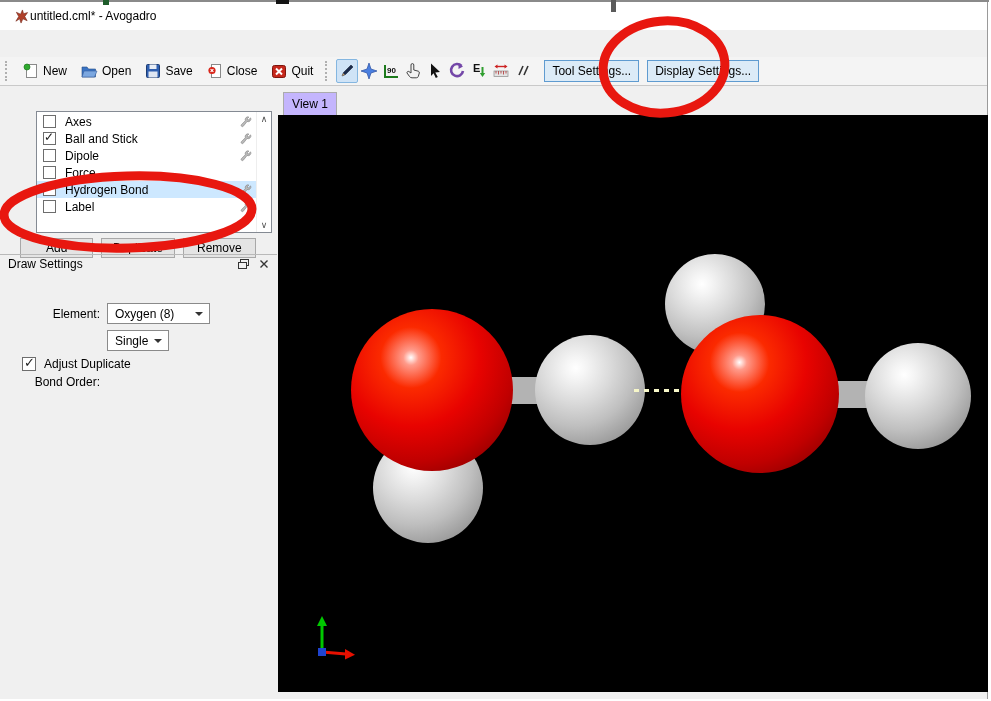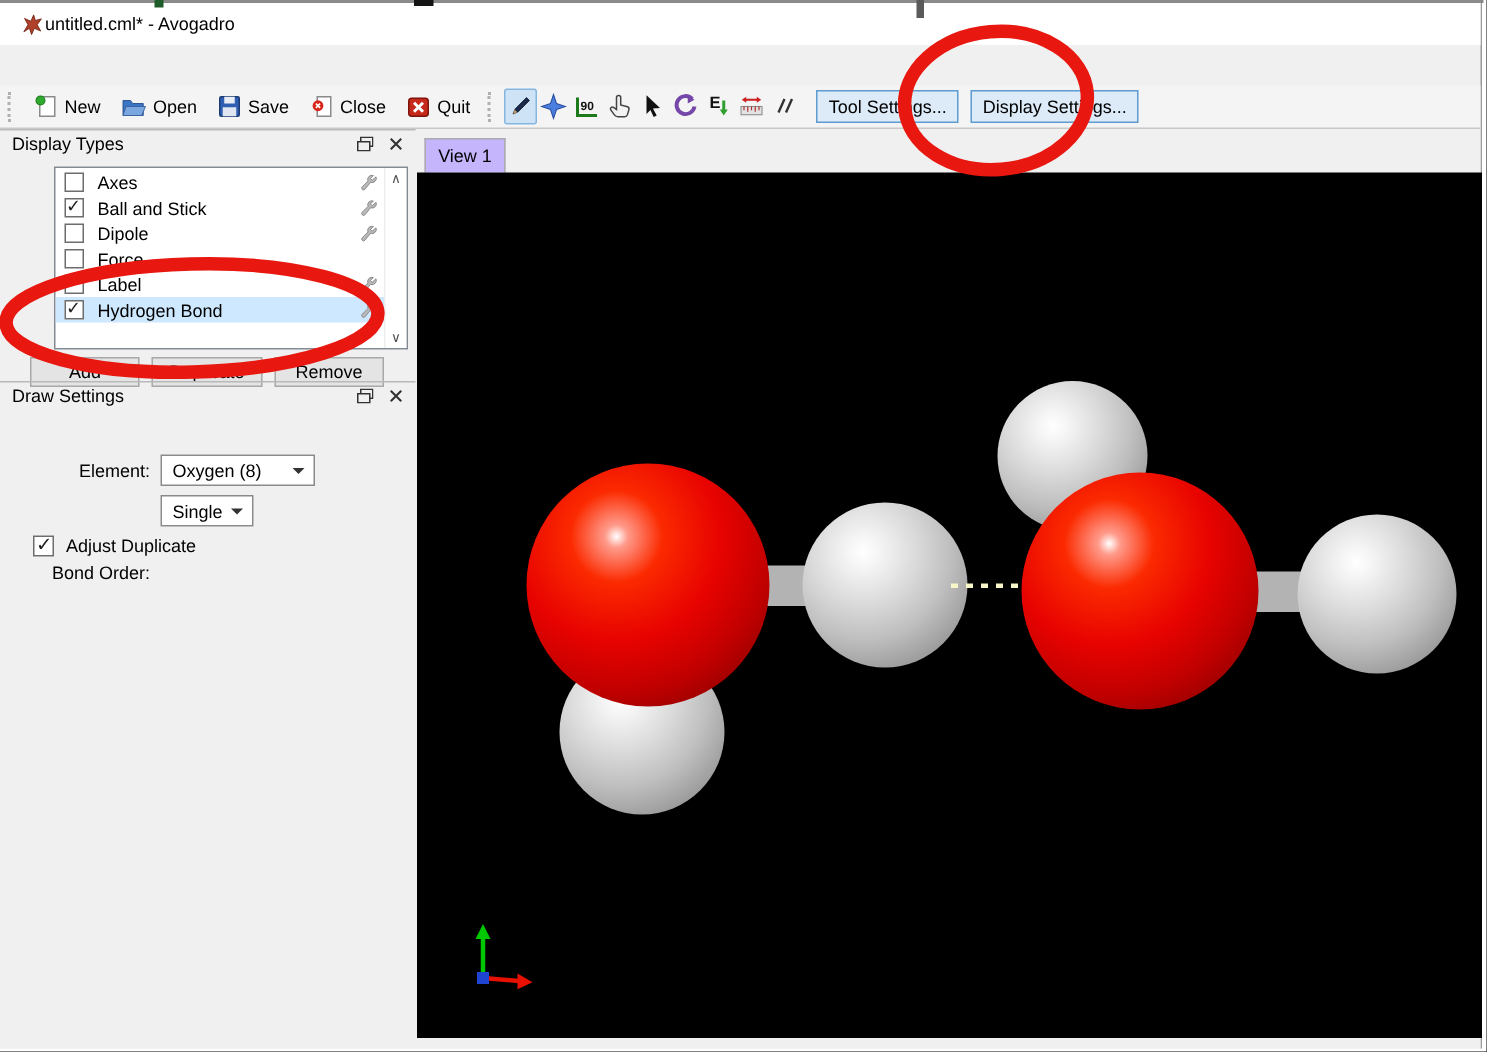--- a/index.html
+++ b/index.html
@@ -202,32 +202,20 @@
         <path d="M5 13 L9 4 M10 13 L14 4" stroke="#333" stroke-width="1.6"></path>
       </svg>
     </button>
 
     <button class="settings-btn first">Tool Settings...</button>
     <button class="settings-btn second">Display Settings...</button>
   </div>
 
   <div class="dock">
 
-    <div class="panel-header" style="top:0;">
-      <span>Display Types</span>
-      <span class="ph-icons">
-        <svg width="11" height="10" viewBox="0 0 11 10">
-          <rect x="2.5" y="0.5" width="8" height="6" fill="none" stroke="#333"></rect>
-          <rect x="0.5" y="3.5" width="8" height="6" fill="#f0f0f0" stroke="#333"></rect>
-        </svg>
-        <svg width="10" height="10" viewBox="0 0 10 10">
-          <path d="M1.5 1.5 L8.5 8.5 M8.5 1.5 L1.5 8.5" stroke="#333" stroke-width="1.4"></path>
-        </svg>
-      </span>
-    </div>
 
     <div class="dt-listbox">
       <div class="dt-rows">
 
       <div class="dt-row">
             <span class="cb"></span>
             <span class="dt-label">Axes</span>
             <span class="wrench show">
               <svg width="13" height="13" viewBox="0 0 14 14">
                 <path d="M12.6 3.1 a3 3 0 0 1-3.9 3.9 L4.6 12.1 a1.3 1.3 0 0 1-1.9-1.9 L6.8 6.1 a3 3 0 0 1 3.9-3.9 L8.6 4.3 l1.2 1.2 Z" fill="#b9b9b9" stroke="#7d7d7d" stroke-width="0.6"></path>
@@ -254,32 +242,32 @@
           </div>
           <div class="dt-row">
             <span class="cb"></span>
             <span class="dt-label">Force</span>
             <span class="wrench">
               <svg width="13" height="13" viewBox="0 0 14 14">
                 <path d="M12.6 3.1 a3 3 0 0 1-3.9 3.9 L4.6 12.1 a1.3 1.3 0 0 1-1.9-1.9 L6.8 6.1 a3 3 0 0 1 3.9-3.9 L8.6 4.3 l1.2 1.2 Z" fill="#b9b9b9" stroke="#7d7d7d" stroke-width="0.6"></path>
               </svg>
             </span>
           </div>
+          <div class="dt-row selected">
+            <span class="cb checked"></span>
+            <span class="dt-label">Hydrogen Bond</span>
+            <span class="wrench show">
+              <svg width="13" height="13" viewBox="0 0 14 14">
+                <path d="M12.6 3.1 a3 3 0 0 1-3.9 3.9 L4.6 12.1 a1.3 1.3 0 0 1-1.9-1.9 L6.8 6.1 a3 3 0 0 1 3.9-3.9 L8.6 4.3 l1.2 1.2 Z" fill="#b9b9b9" stroke="#7d7d7d" stroke-width="0.6"></path>
+              </svg>
+            </span>
+          </div>
           <div class="dt-row">
             <span class="cb"></span>
             <span class="dt-label">Label</span>
-            <span class="wrench show">
-              <svg width="13" height="13" viewBox="0 0 14 14">
-                <path d="M12.6 3.1 a3 3 0 0 1-3.9 3.9 L4.6 12.1 a1.3 1.3 0 0 1-1.9-1.9 L6.8 6.1 a3 3 0 0 1 3.9-3.9 L8.6 4.3 l1.2 1.2 Z" fill="#b9b9b9" stroke="#7d7d7d" stroke-width="0.6"></path>
-              </svg>
-            </span>
-          </div>
-          <div class="dt-row selected">
-            <span class="cb checked"></span>
-            <span class="dt-label">Hydrogen Bond</span>
             <span class="wrench show">
               <svg width="13" height="13" viewBox="0 0 14 14">
                 <path d="M12.6 3.1 a3 3 0 0 1-3.9 3.9 L4.6 12.1 a1.3 1.3 0 0 1-1.9-1.9 L6.8 6.1 a3 3 0 0 1 3.9-3.9 L8.6 4.3 l1.2 1.2 Z" fill="#b9b9b9" stroke="#7d7d7d" stroke-width="0.6"></path>
               </svg>
             </span>
           </div>
         </div>
       <div class="dt-scroll">
         <span>∧</span>
         <span>∨</span>

